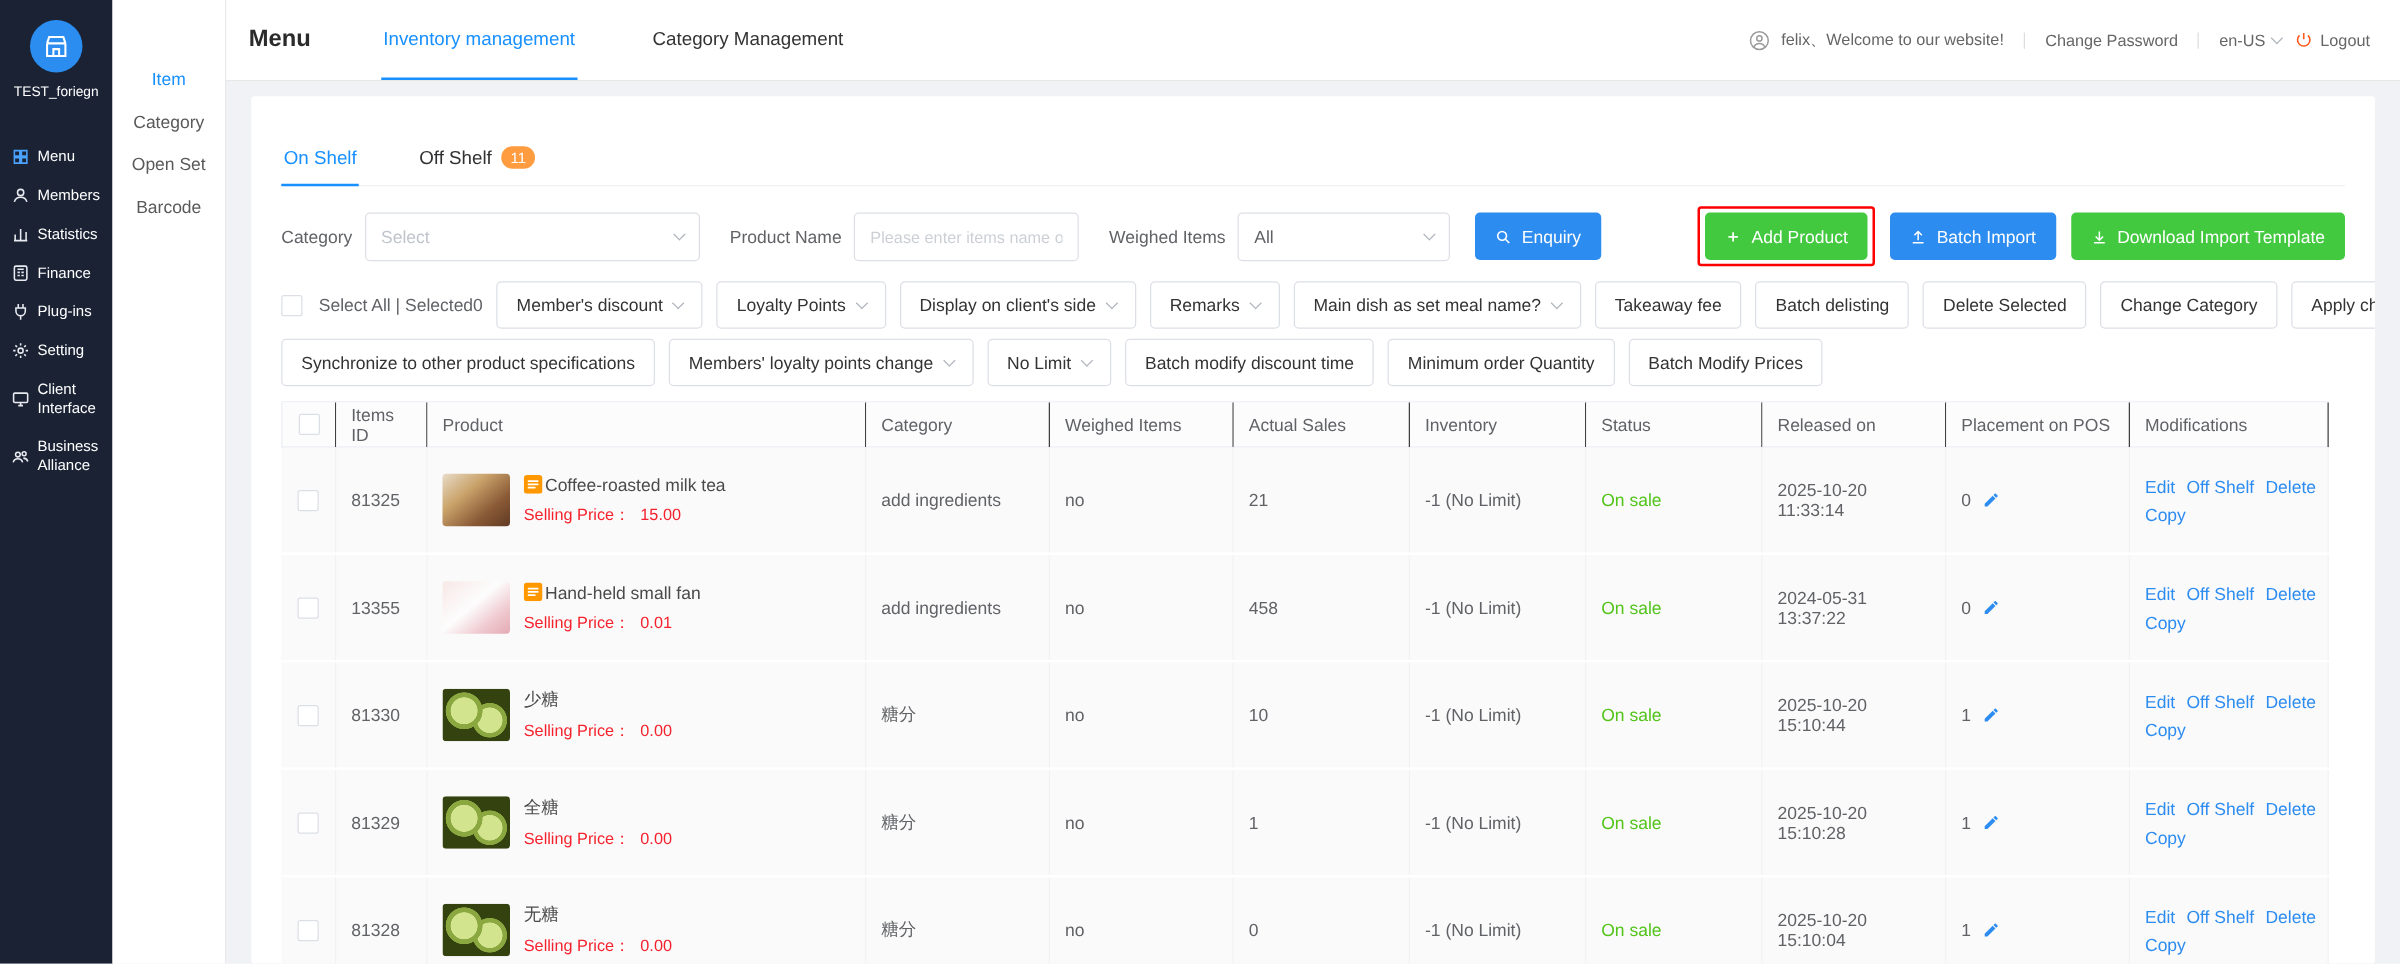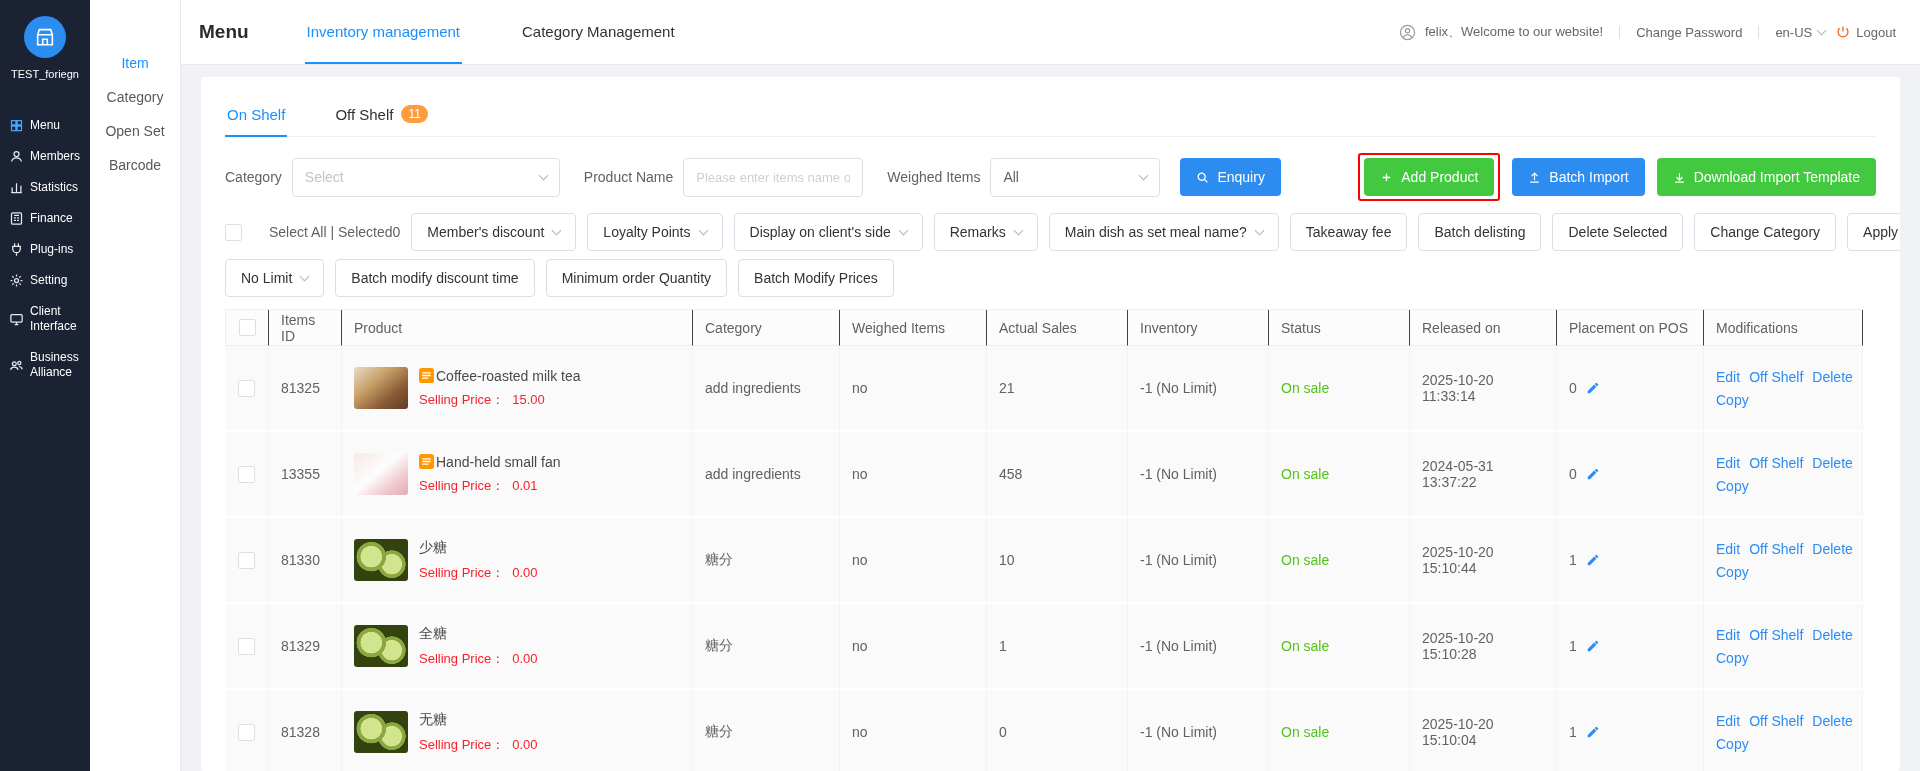--- a/index.html
+++ b/index.html
@@ -30,21 +30,21 @@
 .header-tab{display:flex;align-items:center;font-size:15px;color:#333;border-bottom:2px solid transparent;cursor:pointer;padding:0 2px}
 .header-tab.active{color:#1890ff;border-bottom-color:#1890ff}
 .user-area{margin-left:auto;display:flex;align-items:center;font-size:13px;color:#666;gap:9px;align-self:center}
 .user-area a{color:#666}
 .sep{width:1px;height:13px;background:#ddd;margin:0 7px}
 .locale{display:flex;align-items:center;gap:6px;cursor:pointer}
 .chev{width:7px;height:7px;border-right:1.4px solid #b0b5bd;border-bottom:1.4px solid #b0b5bd;transform:rotate(45deg);display:inline-block;margin-top:-4px}
 
 
 .content{flex:1;padding:12px 20px 0;overflow:hidden}
-.card{background:#fff;height:100%;border-radius:3px;padding:0 24px;overflow:hidden}
+.card{background:#fff;height:100%;border-radius:3px;padding:12px 24px;overflow:hidden}
 .shelf-tabs{display:flex;gap:46px;border-bottom:1px solid #f0f0f0;padding-top:18px}
 .shelf-tab{padding:10px 2px 12px;font-size:15px;color:#303133;cursor:pointer;border-bottom:2px solid transparent;margin-bottom:-1px;display:flex;align-items:center;gap:8px}
 .shelf-tab.active{color:#1890ff;border-bottom-color:#1890ff}
 .badge{background:#ff9c3f;color:#fff;font-size:12px;border-radius:9px;padding:1px 7px;line-height:16px}
 
 
 .filter-row{display:flex;align-items:center;margin-top:16px;gap:10px}
 .flabel{font-size:14px;color:#606266;white-space:nowrap}
 .select{height:39px;border:1px solid #dcdfe6;border-radius:4px;display:flex;align-items:center;justify-content:space-between;padding:0 12px;background:#fff;cursor:pointer;font-size:14px}
 .select .val{color:#606266}
@@ -56,21 +56,21 @@
 .btn{height:38px;border:none;border-radius:4px;font-size:14px;cursor:pointer;display:inline-flex;align-items:center;gap:8px;padding:0 16px;font-family:inherit;white-space:nowrap}
 .btn-blue{background:#2d8cf0;color:#fff}
 .btn-green{background:#43c93f;color:#fff}
 .top-actions{margin-left:auto;display:flex;align-items:center;gap:12px}
 .red-ann{border:2px solid #ff0000;padding:3px 4px;border-radius:3px;display:inline-flex}
 
 
 .batch-row{display:flex;align-items:center;margin-top:12px;gap:11px}
 .batch-row2{margin-top:8px}
 .checkbox{width:17px;height:17px;border:1px solid #dcdfe6;border-radius:2px;background:#fff;display:inline-block;cursor:pointer;flex-shrink:0}
-.selinfo{font-size:14px;color:#606266;margin-left:16px;white-space:nowrap}
+.selinfo{font-size:14px;color:#606266;margin-left:2px;white-space:nowrap}
 .fbtn{height:38px;border:1px solid #dcdfe6;background:#fff;border-radius:4px;font-size:14px;color:#333;padding:0 15px;display:inline-flex;align-items:center;gap:9px;cursor:pointer;font-family:inherit;white-space:nowrap}
 
 
 .table{margin-top:12px;width:1638px}
 .thead{display:flex;border-top:1px solid #ebeef5}
 .th{height:36px;display:flex;align-items:center;padding:0 12px;color:#606266;font-size:14px;background:#fcfcfd;border-right:1px solid #404040;border-bottom:1px solid #ebeef5}
 .thead .th:first-child{border-left:1px solid #ebeef5}
 .trow{display:flex;height:86px;background:#fafafa;border-bottom:2px solid #fff}
 .td{display:flex;align-items:center;padding:0 12px;color:#606266;border-right:1px solid #f1f2f4;overflow:hidden}
 .center{justify-content:center}
@@ -323,20 +323,27 @@
             </button>
             <button class="fbtn">
               <span>Apply change to selection</span>
             </button>
           </span>
       </div>
 
       <div class="batch-row batch-row2">
         <span style="display:flex;gap:11px;align-items:center">
             <button class="fbtn">
+              <span>Synchronize to other product specifications</span>
+            </button>
+            <button class="fbtn">
+              <span>Members' loyalty points change</span>
+              <i class="chev"></i>
+            </button>
+            <button class="fbtn">
               <span>No Limit</span>
               <i class="chev"></i>
             </button>
             <button class="fbtn">
               <span>Batch modify discount time</span>
             </button>
             <button class="fbtn">
               <span>Minimum order Quantity</span>
             </button>
             <button class="fbtn">

